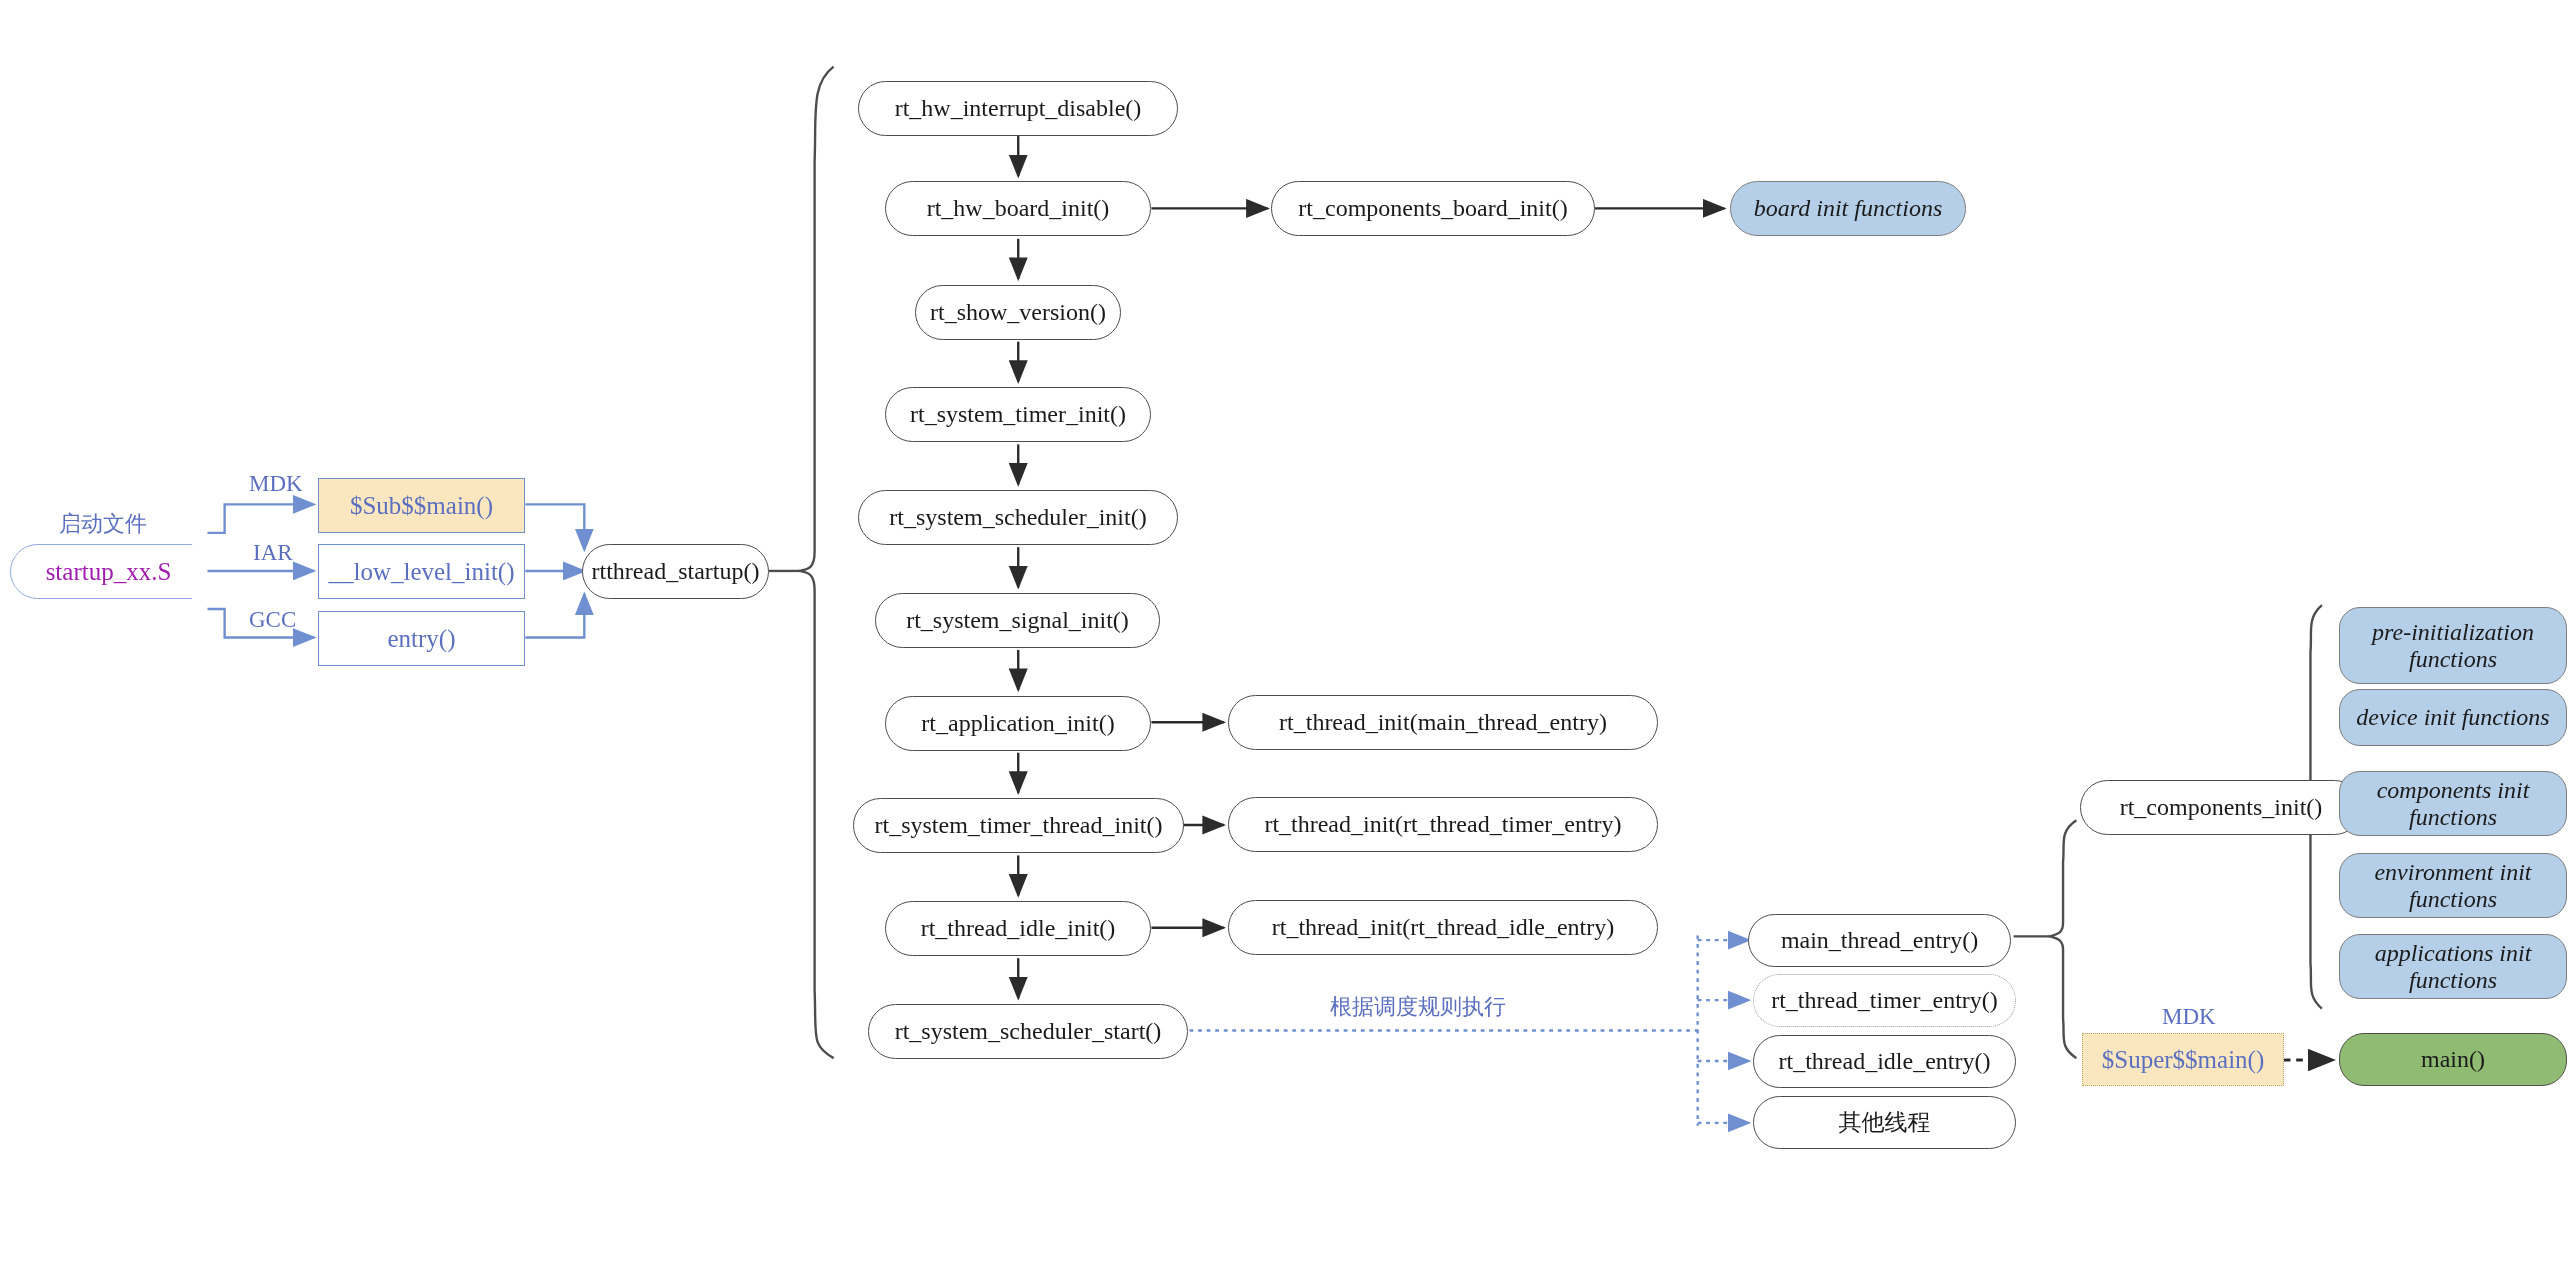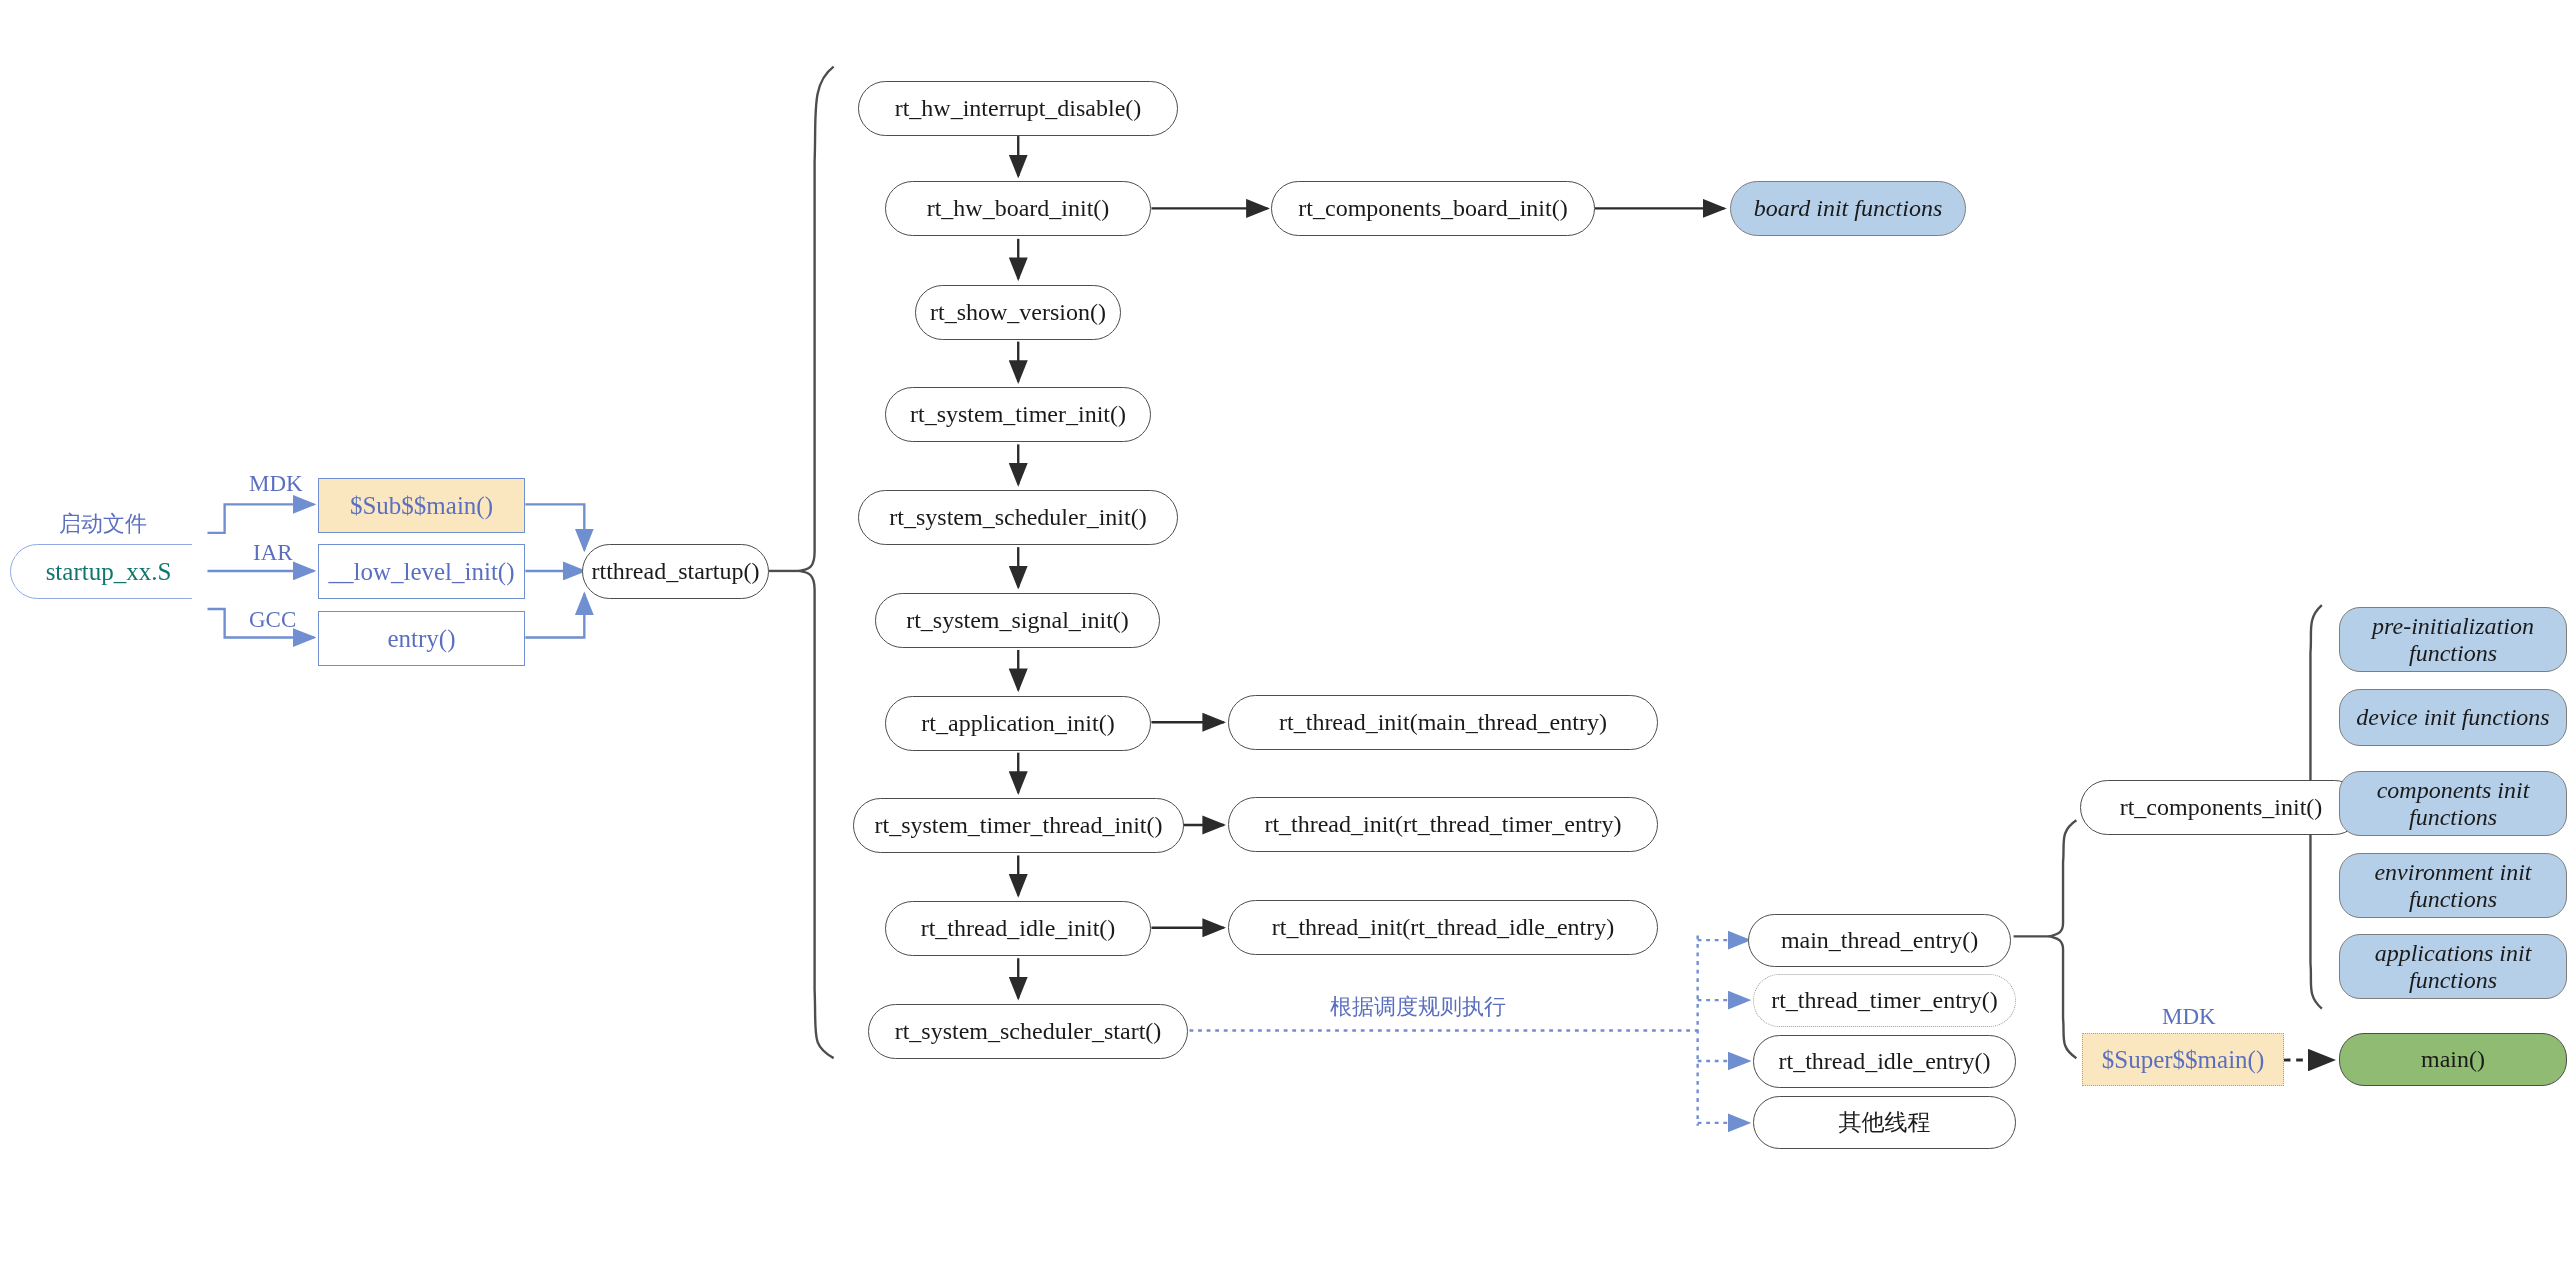--- a/index.html
+++ b/index.html
@@ -27,21 +27,21 @@
 
   
   .cream{background:#fbe7bf;color:#5b6fc0;font-size:25px;}
   .cream.solid{border:1.9px solid #6f8fd0;}
   .cream.dash{border:1.9px dotted #b9a06a;}
 
   
   .brect{border:1.9px solid #6f8fd0;background:#ffffff;color:#5b6fc0;font-size:25px;}
 
   
-  .flag{border:1.9px solid #8fa9e0;background:#ffffff;color:#0f766e;font-size:25px;
+  .flag{border:1.9px solid #8fa9e0;background:#ffffff;color:#a21caf;font-size:25px;
         border-radius:38px 0 0 38px;
         clip-path:polygon(0 36%,7% 0,92% 0,100% 50%,92% 100%,7% 100%,0 64%);}
 
   .lbl{position:absolute;color:#5b6fc0;font-size:23px;z-index:4;white-space:nowrap;}
   .lbl.cn{font-family:"DejaVu Sans","Liberation Sans",sans-serif;font-size:22px;}
 </style>
 </head>
 <body>
 
 <div id="stage">
@@ -158,21 +158,21 @@
   <div class="lbl cn" style="left:1330px;top:992px;">根据调度规则执行</div>
 
   <div class="node stad" style="left:1748px;top:914px;width:263px;height:53px;">main_thread_entry()</div>
   <div class="node stad dotted" style="left:1753px;top:974px;width:263px;height:53px;">rt_thread_timer_entry()</div>
   <div class="node stad" style="left:1753px;top:1035px;width:263px;height:53px;">rt_thread_idle_entry()</div>
   <div class="node stad" style="left:1753px;top:1096px;width:263px;height:53px;
               font-family:'DejaVu Sans','Liberation Sans',sans-serif;font-size:23px;">其他线程</div>
 
   <div class="node stad" style="left:2080px;top:780px;width:282px;height:55px;">rt_components_init()</div>
 
-  <div class="node blue multi" style="left:2339px;top:607px;width:228px;height:65px;">pre-initialization functions</div>
+  <div class="node blue multi" style="left:2339px;top:607px;width:228px;height:77px;">pre-initialization functions</div>
   <div class="node blue multi" style="left:2339px;top:689px;width:228px;height:57px;">device init functions</div>
   <div class="node blue multi" style="left:2339px;top:771px;width:228px;height:65px;">components init functions</div>
   <div class="node blue multi" style="left:2339px;top:934px;width:228px;height:65px;">applications init functions</div>
   <div class="node blue multi" style="left:2339px;top:853px;width:228px;height:65px;">environment init functions</div>
 
   <div class="lbl" style="left:2162px;top:1004px;">MDK</div>
 
   <div class="node cream dash" style="left:2082px;top:1033px;width:202px;height:53px;">$Super$$main()</div>
 
   <div class="node green" style="left:2339px;top:1033px;width:228px;height:53px;">main()</div>

